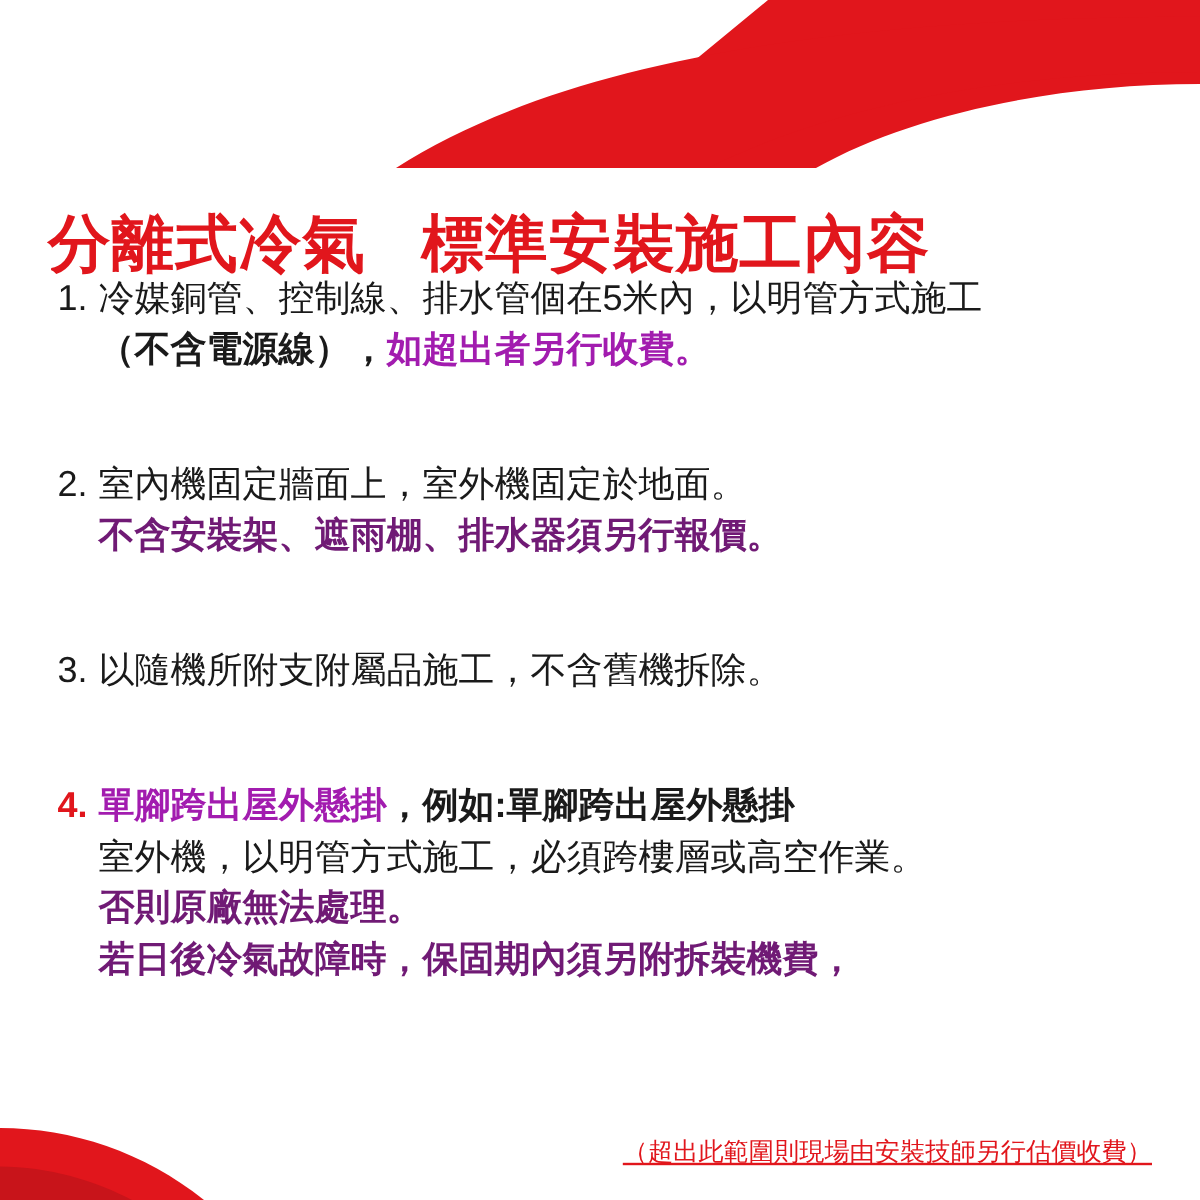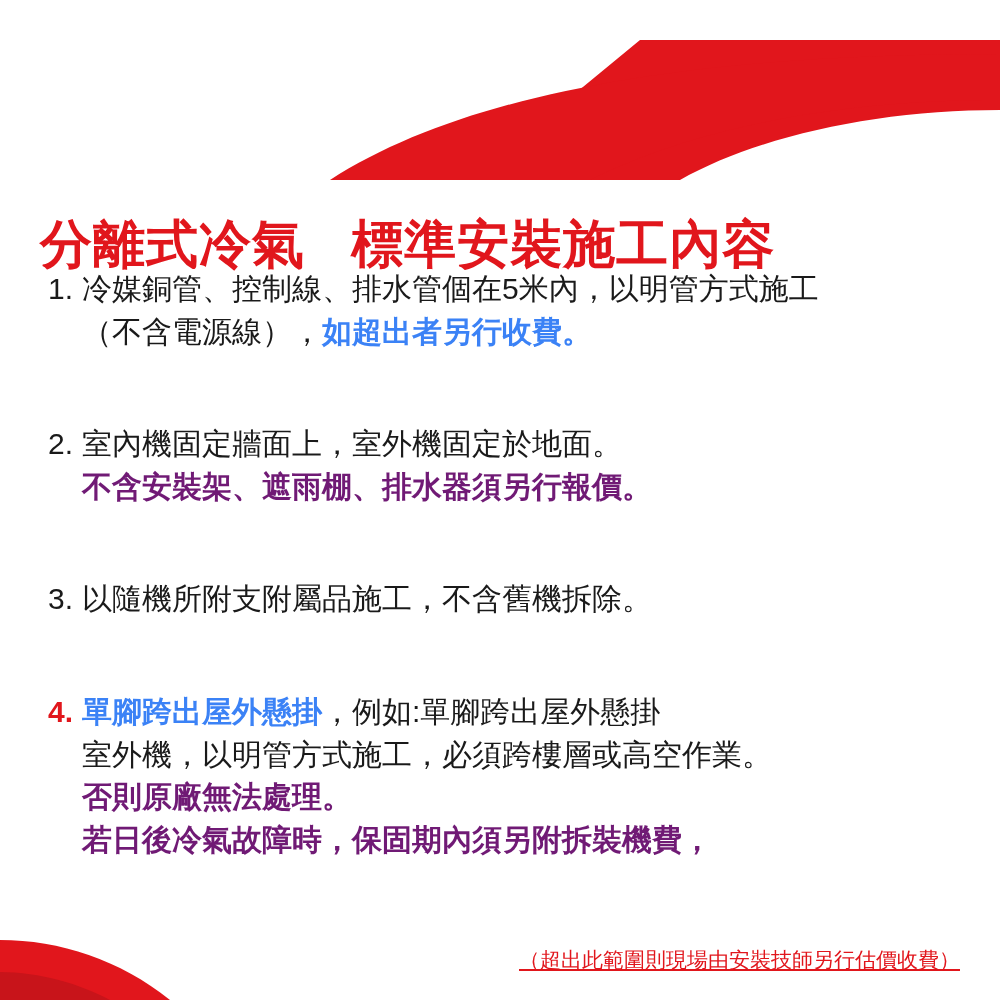--- a/index.html
+++ b/index.html
@@ -30,21 +30,20 @@
     height: 120px;
     pointer-events: none;
   }
 
   
   .page {
     position: absolute;
     inset: 0;
     box-sizing: border-box;
     padding: 0 53px;
-    margin-top: 40px;
   }
 
   
   .title {
     position: absolute;
     top: 140px;
     left: 40px;
     right: 40px;
     color: #e1161c;
     font-size: 52px;
@@ -82,26 +81,26 @@
     font-size: 30px;
     line-height: 1.42;
     color: #1a1a1a;
     white-space: pre-wrap;
   }
   .ln.red {
     color: #701a75;
     font-weight: bold;
   }
   .ln .red {
-    color: #3b82f6;
+    color: #a21caf;
     font-weight: bold;
   }
   .ln .blk {
     color: #1a1a1a;
-    font-weight: normal;
+    font-weight: bold;
   }
 
   .gap-1 { height: 44px; }
   .gap-2 { height: 44px; }
   .gap-3 { height: 44px; }
 
   .footnote {
     position: absolute;
     right: 40px;
     bottom: 26px;

